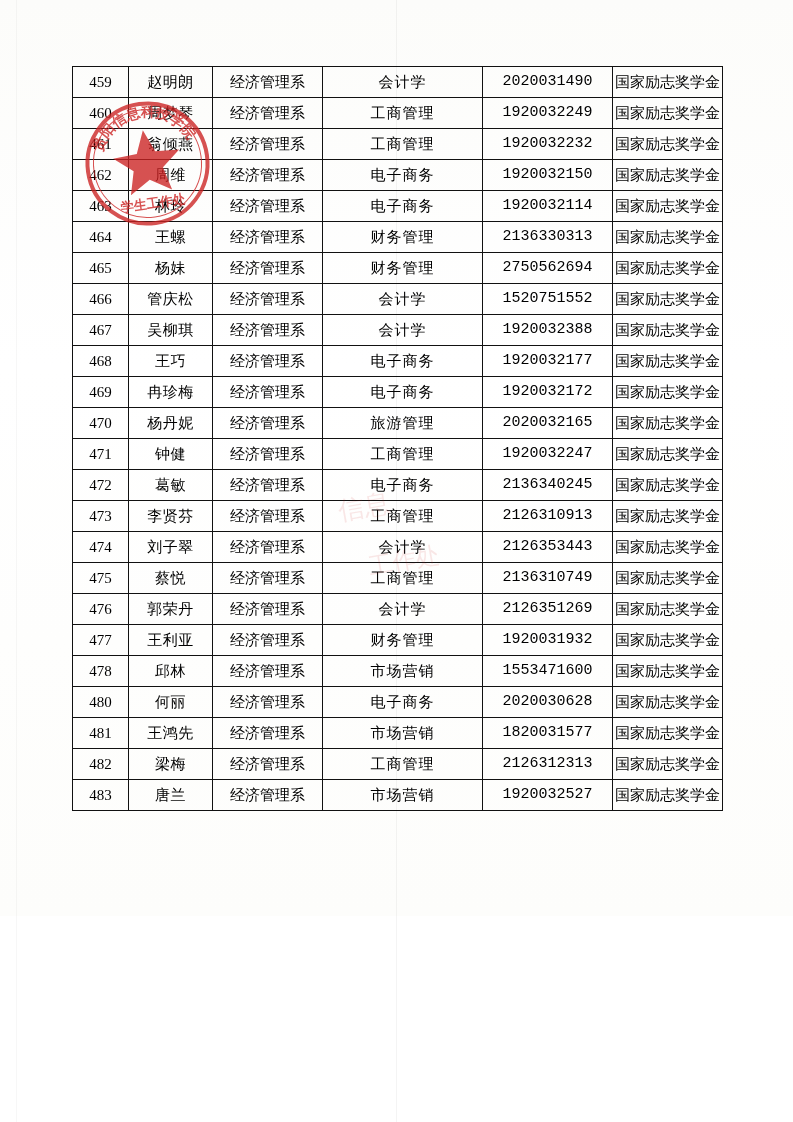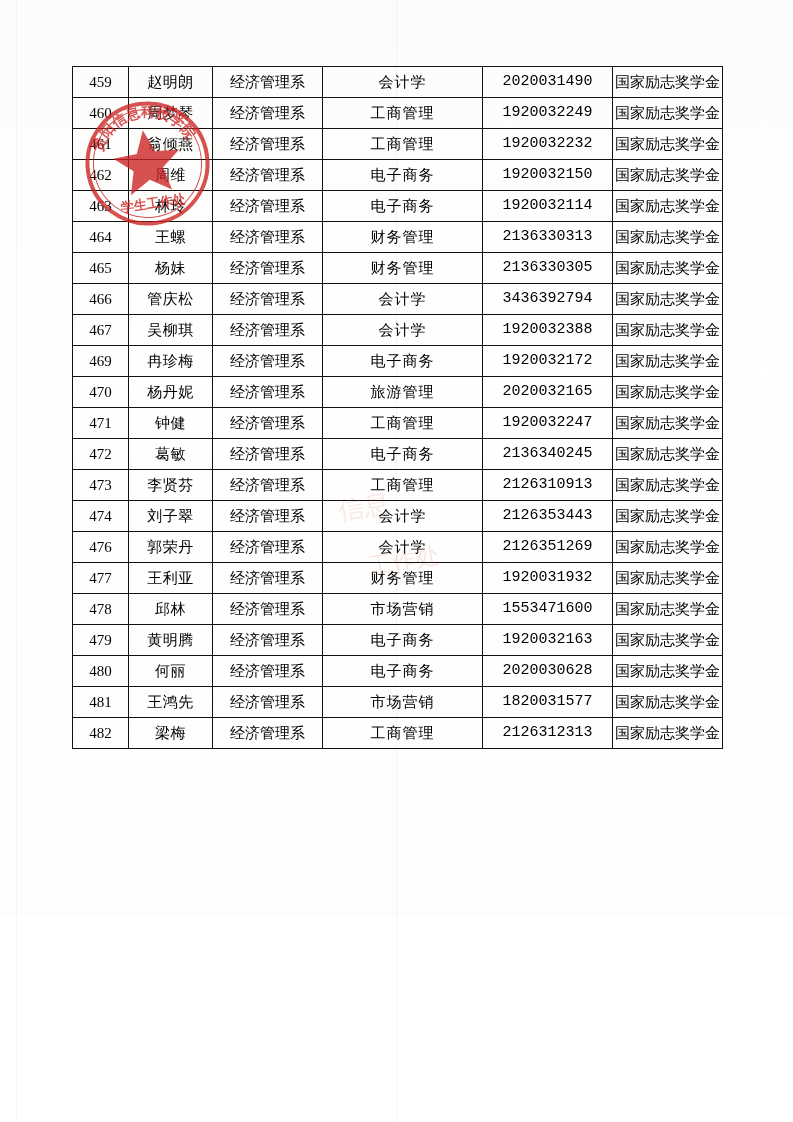--- a/index.html
+++ b/index.html
@@ -165,40 +165,48 @@
           <td class="cell-dept">经济管理系</td>
           <td class="cell-major">财务管理</td>
           <td class="cell-id">2136330313</td>
           <td class="cell-award">国家励志奖学金</td>
         </tr>
         <tr>
           <td class="cell-index">465</td>
           <td class="cell-name">杨妹</td>
           <td class="cell-dept">经济管理系</td>
           <td class="cell-major">财务管理</td>
-          <td class="cell-id">2136330305</td>
+          <td class="cell-id">2750562694</td>
           <td class="cell-award">国家励志奖学金</td>
         </tr>
         <tr>
           <td class="cell-index">466</td>
           <td class="cell-name">管庆松</td>
           <td class="cell-dept">经济管理系</td>
           <td class="cell-major">会计学</td>
-          <td class="cell-id">3436392794</td>
+          <td class="cell-id">1520751552</td>
           <td class="cell-award">国家励志奖学金</td>
         </tr>
         <tr>
           <td class="cell-index">467</td>
           <td class="cell-name">吴柳琪</td>
           <td class="cell-dept">经济管理系</td>
           <td class="cell-major">会计学</td>
           <td class="cell-id">1920032388</td>
           <td class="cell-award">国家励志奖学金</td>
         </tr>
         <tr>
+          <td class="cell-index">468</td>
+          <td class="cell-name">王巧</td>
+          <td class="cell-dept">经济管理系</td>
+          <td class="cell-major">电子商务</td>
+          <td class="cell-id">1920032177</td>
+          <td class="cell-award">国家励志奖学金</td>
+        </tr>
+        <tr>
           <td class="cell-index">469</td>
           <td class="cell-name">冉珍梅</td>
           <td class="cell-dept">经济管理系</td>
           <td class="cell-major">电子商务</td>
           <td class="cell-id">1920032172</td>
           <td class="cell-award">国家励志奖学金</td>
         </tr>
         <tr>
           <td class="cell-index">470</td>
           <td class="cell-name">杨丹妮</td>
@@ -233,20 +241,28 @@
         </tr>
         <tr>
           <td class="cell-index">474</td>
           <td class="cell-name">刘子翠</td>
           <td class="cell-dept">经济管理系</td>
           <td class="cell-major">会计学</td>
           <td class="cell-id">2126353443</td>
           <td class="cell-award">国家励志奖学金</td>
         </tr>
         <tr>
+          <td class="cell-index">475</td>
+          <td class="cell-name">蔡悦</td>
+          <td class="cell-dept">经济管理系</td>
+          <td class="cell-major">工商管理</td>
+          <td class="cell-id">2136310749</td>
+          <td class="cell-award">国家励志奖学金</td>
+        </tr>
+        <tr>
           <td class="cell-index">476</td>
           <td class="cell-name">郭荣丹</td>
           <td class="cell-dept">经济管理系</td>
           <td class="cell-major">会计学</td>
           <td class="cell-id">2126351269</td>
           <td class="cell-award">国家励志奖学金</td>
         </tr>
         <tr>
           <td class="cell-index">477</td>
           <td class="cell-name">王利亚</td>
@@ -257,28 +273,20 @@
         </tr>
         <tr>
           <td class="cell-index">478</td>
           <td class="cell-name">邱林</td>
           <td class="cell-dept">经济管理系</td>
           <td class="cell-major">市场营销</td>
           <td class="cell-id">1553471600</td>
           <td class="cell-award">国家励志奖学金</td>
         </tr>
         <tr>
-          <td class="cell-index">479</td>
-          <td class="cell-name">黄明腾</td>
-          <td class="cell-dept">经济管理系</td>
-          <td class="cell-major">电子商务</td>
-          <td class="cell-id">1920032163</td>
-          <td class="cell-award">国家励志奖学金</td>
-        </tr>
-        <tr>
           <td class="cell-index">480</td>
           <td class="cell-name">何丽</td>
           <td class="cell-dept">经济管理系</td>
           <td class="cell-major">电子商务</td>
           <td class="cell-id">2020030628</td>
           <td class="cell-award">国家励志奖学金</td>
         </tr>
         <tr>
           <td class="cell-index">481</td>
           <td class="cell-name">王鸿先</td>
@@ -286,20 +294,28 @@
           <td class="cell-major">市场营销</td>
           <td class="cell-id">1820031577</td>
           <td class="cell-award">国家励志奖学金</td>
         </tr>
         <tr>
           <td class="cell-index">482</td>
           <td class="cell-name">梁梅</td>
           <td class="cell-dept">经济管理系</td>
           <td class="cell-major">工商管理</td>
           <td class="cell-id">2126312313</td>
+          <td class="cell-award">国家励志奖学金</td>
+        </tr>
+        <tr>
+          <td class="cell-index">483</td>
+          <td class="cell-name">唐兰</td>
+          <td class="cell-dept">经济管理系</td>
+          <td class="cell-major">市场营销</td>
+          <td class="cell-id">1920032527</td>
           <td class="cell-award">国家励志奖学金</td>
         </tr>
       </tbody>
     </table>
   </div>
 
   <div class="seal">
     <svg width="135" height="135" viewBox="0 0 135 135" xmlns="http://www.w3.org/2000/svg">
       <g transform="rotate(-8 67.5 67.5)">
         <circle cx="67.5" cy="67.5" r="60" fill="none" stroke="#cc2222" stroke-width="4"></circle>

